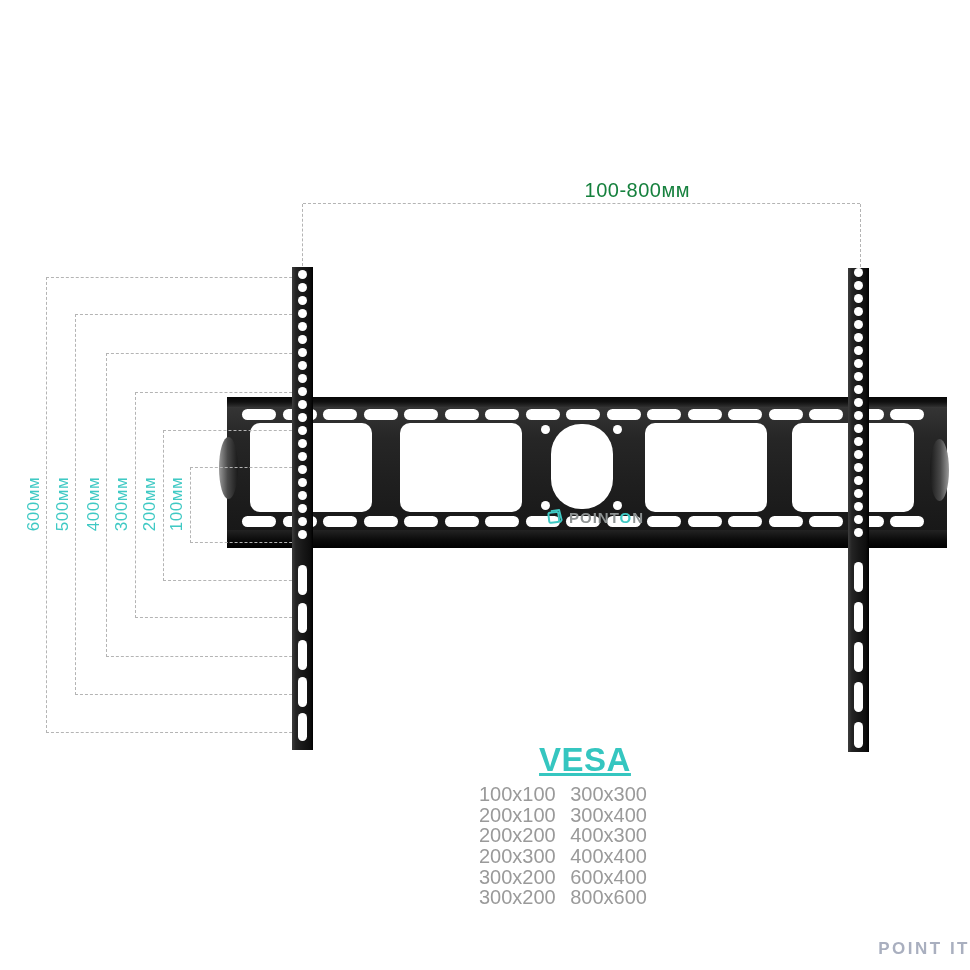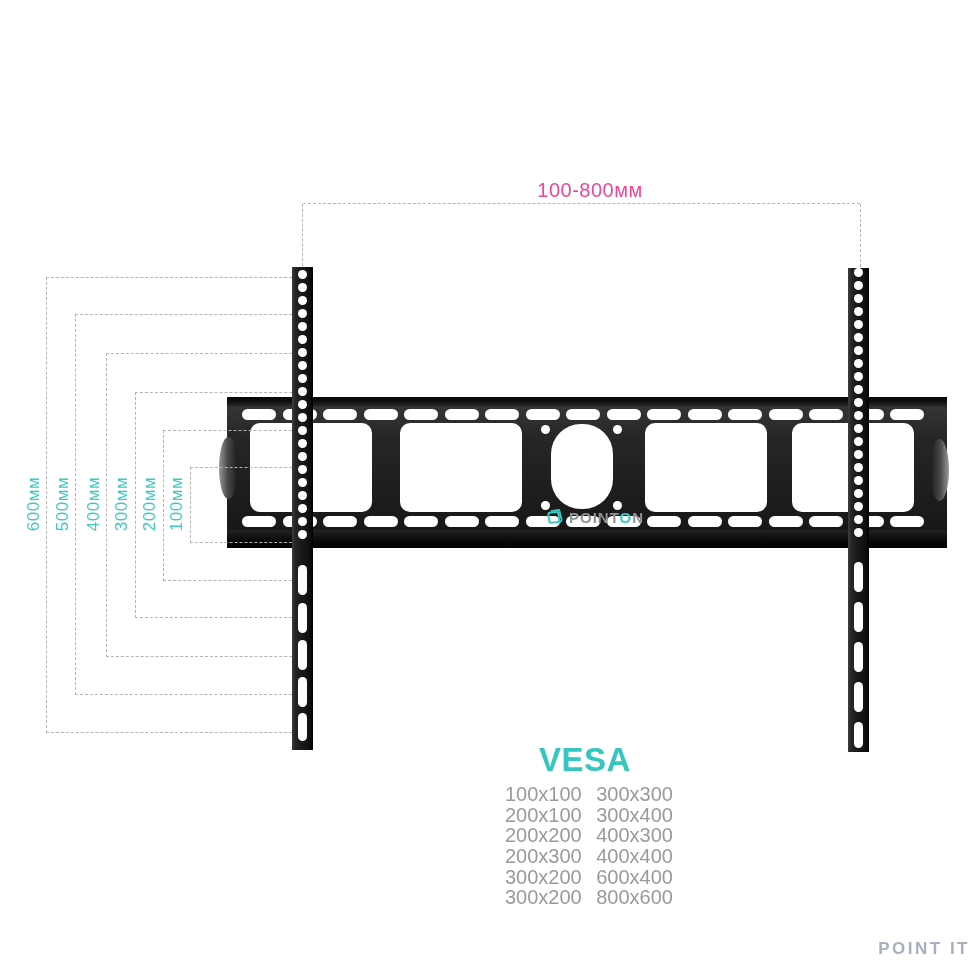--- a/index.html
+++ b/index.html
@@ -13,22 +13,22 @@
   #box600{left:46px;top:277px;width:261px;height:456px;}
   #box500{left:75px;top:314px;width:232px;height:381px;}
   #box400{left:106px;top:353px;width:201px;height:304px;}
   #box300{left:135px;top:392px;width:172px;height:226px;}
   #box200{left:163px;top:430px;width:144px;height:151px;}
   #box100{left:190px;top:467px;width:117px;height:76px;}
 
   .dim-label{position:absolute;width:80px;height:20px;line-height:20px;text-align:center;
              color:#3fc9c4;font-size:17px;letter-spacing:.5px;
              transform:rotate(-90deg);z-index:40;white-space:nowrap;}
-  #top-dim-label{position:absolute;left:490px;top:179px;width:200px;text-align:center;
-             color:#ec4899;font-size:20px;letter-spacing:.5px;z-index:40;}
+  #top-dim-label{position:absolute;left:490px;top:179px;width:200px;text-align:right;
+             color:#15803d;font-size:20px;letter-spacing:.5px;z-index:40;}
 
   
   #wall-plate{position:absolute;left:227px;top:397px;width:720px;height:151px;z-index:10;}
   #plate-top-edge{position:absolute;left:0;top:0;width:100%;height:11px;
       background:linear-gradient(180deg,#060606 0%,#101010 45%,#2b2b2b 85%,#3a3a3a 100%);}
   #plate-face{position:absolute;left:0;top:11px;width:100%;height:122px;
       background:linear-gradient(180deg,#343434 0%,#262626 25%,#1f1f1f 60%,#181818 100%);}
   #plate-flange{position:absolute;left:0;top:133px;width:100%;height:18px;
       background:linear-gradient(180deg,#232323 0%,#0d0d0d 50%,#000 100%);}
   .slot{position:absolute;background:#fff;border-radius:6px;height:11px;width:34px;}
@@ -51,22 +51,22 @@
   
   .rail{position:absolute;width:21px;z-index:50;
       background:linear-gradient(90deg,#3d3d3d 0%,#242424 18%,#181818 50%,#0e0e0e 85%,#000 100%);}
   #rail-left{left:292px;top:267px;height:483px;}
   #rail-right{left:848px;top:268px;height:484px;}
   .rail-hole{position:absolute;border-radius:50%;background:#fff;width:9px;height:9px;}
   .rail-slot{position:absolute;border-radius:5px;background:#fff;width:9px;}
 
   
   #vesa-title{position:absolute;left:455px;top:741px;width:260px;text-align:center;
-      color:#35c6c0;font-size:33px;font-weight:bold;letter-spacing:.5px;z-index:40;}
-  #vesa-table{position:absolute;left:505px;top:784px;width:168px;z-index:40;}
+      color:#35c6c0;font-size:33px;font-weight:bold;letter-spacing:.5px;z-index:40;text-decoration:underline;}
+  #vesa-table{position:absolute;left:479px;top:784px;width:168px;z-index:40;}
   .vesa-row{display:flex;justify-content:space-between;height:20.7px;line-height:20.7px;
       color:#9a9a9a;font-size:20px;}
   .vesa-cell{white-space:nowrap;}
 
   
   #watermark{position:absolute;left:800px;top:939px;width:170px;text-align:right;
       color:#a9afbf;font-size:17px;font-weight:bold;letter-spacing:2.5px;
       transform:scaleY(.92);z-index:40;}
 </style>
 </head>

